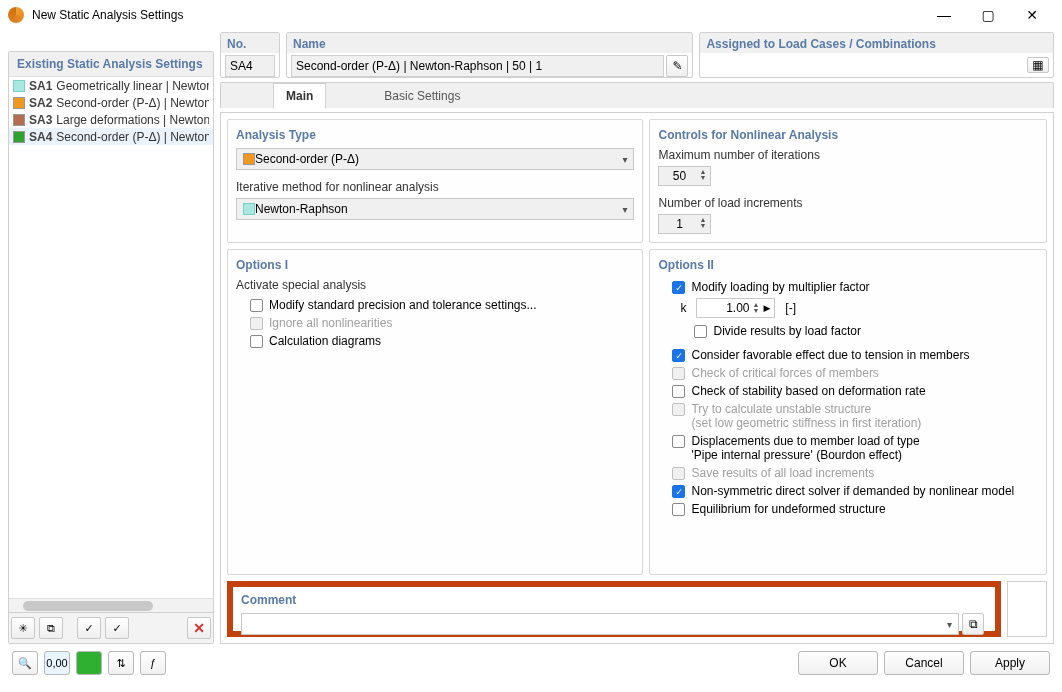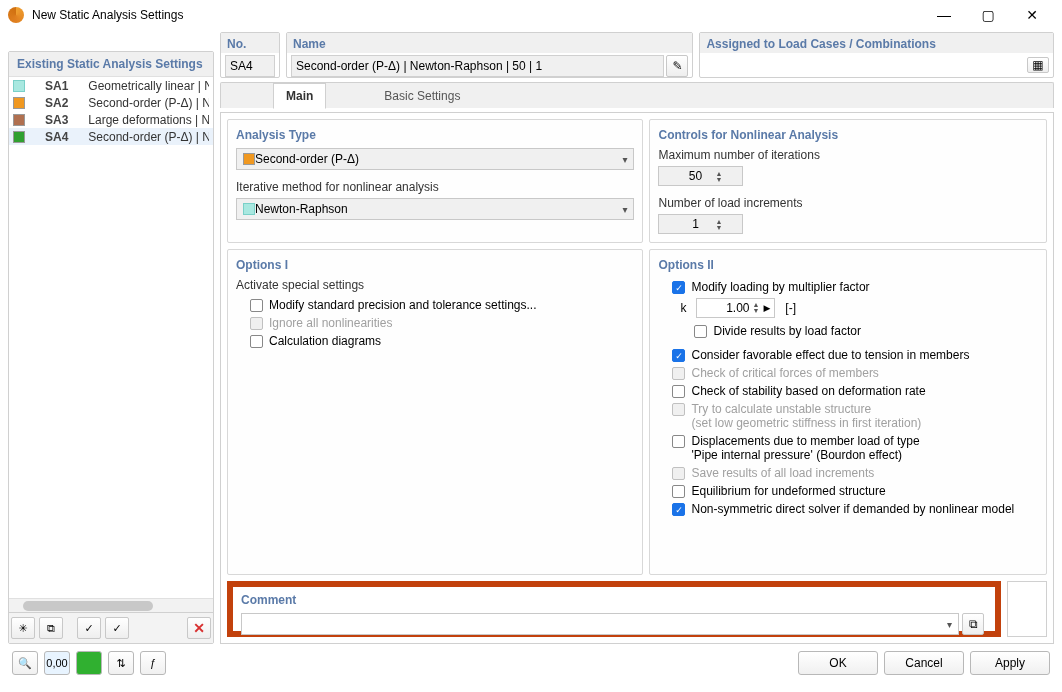--- a/index.html
+++ b/index.html
@@ -14,21 +14,21 @@
 
 .content { display: flex; height: 614px; padding: 2px 8px 0 8px; gap: 6px; }
 .left-panel { width: 206px; display: flex; flex-direction: column; }
 .right-panel { flex: 1; display: flex; flex-direction: column; gap: 4px; }
 
 .panel-box { border: 1px solid #d0d0d0; background: #f7f7f7; border-radius: 2px; }
 
 
 .list-header { padding: 5px 8px; color: #5a7aa8; font-weight: 600; background: #f0f0f0; border-bottom: 1px solid #e0e0e0; }
 .list-body { flex: 1; background: #fff; overflow: hidden; }
-.list-row { display: flex; align-items: center; height: 17px; padding: 0 4px; gap: 20px; white-space: nowrap; cursor: pointer; }
+.list-row { display: flex; align-items: center; height: 17px; padding: 0 4px; gap: 4px; white-space: nowrap; cursor: pointer; }
 .list-row.selected { background: #eaf2fb; }
 .swatch { width: 12px; height: 12px; border: 1px solid #999; flex-shrink: 0; }
 .swatch.c-cyan { background: #a8e8e0; border-color: #7ad0c8; }
 .swatch.c-orange { background: #f09820; }
 .swatch.c-brown { background: #b07050; }
 .swatch.c-green { background: #30a030; }
 .list-code { width: 24px; font-weight: 600; color: #444; }
 .list-label { overflow: hidden; text-overflow: clip; color: #333; }
 .hscroll { height: 14px; background: #f2f2f2; border-top: 1px solid #e0e0e0; position: relative; }
 .hscroll:before { content:""; position:absolute; left: 14px; right: 60px; top:2px; height:10px; background:#c8c8c8; border-radius:5px; }
@@ -53,21 +53,21 @@
 .tab.active { background:#fff; border:1px solid #d0d0d0; border-bottom:1px solid #fff; margin-bottom:-1px; font-weight:600; color:#333; }
 
 
 .tab-content { flex:1; border:1px solid #d0d0d0; background:#fff; padding:6px; display:flex; flex-direction:column; gap:6px; overflow:hidden; }
 .row2 { display:flex; gap:6px; }
 .section { border:1px solid #d8d8d8; background:#fefefe; padding:8px; border-radius:2px; }
 .section-title { color:#5a7aa8; font-weight:600; margin-bottom:6px; }
 .section-sub { color:#333; margin: 4px 0 4px 0; }
 .dd { border:1px solid #c8c8c8; background:#f0f0f0; display:flex; align-items:center; padding:3px 6px; cursor:pointer; }
 .dd .chev { margin-left:auto; font-size:10px; color:#555; }
-.spin { display:inline-flex; border:1px solid #c8c8c8; background:#f0f0f0; align-items:flex-end; padding:2px 20px; gap:4px; }
+.spin { display:inline-flex; border:1px solid #c8c8c8; background:#f0f0f0; align-items:flex-start; padding:2px 4px; gap:4px; }
 .spin input { width:32px; border:none; background:transparent; text-align:center; }
 .spin .arrows { display:flex; flex-direction:column; font-size:7px; line-height:6px; color:#555; cursor:pointer; }
 .subinput { display:inline-flex; border:1px solid #c8c8c8; background:#fff; align-items:center; padding:2px 4px; }
 .subinput input { width:48px; border:none; text-align:right; }
 
 .chk-row { display:flex; align-items:flex-start; gap:6px; padding:2px 0;margin-left:14px; }
 .chk-row.disabled { color:#a0a0a0; }
 .chk { width:13px; height:13px; border:1px solid #888; background:#fff; border-radius:2px; margin-top:1px; flex-shrink:0; display:flex; align-items:center; justify-content:center; font-size:10px; color:#fff; }
 .chk.disabled { border-color:#c0c0c0; background:#f0f0f0; }
 .chk.on { background:#1a73e8; border-color:#1a73e8; }
@@ -194,21 +194,21 @@
           <div class="spin">
             <input value="1" style="">
             <span class="arrows">▲<br>▼</span>
           </div>
         </div>
       </div>
 
       <div class="row2" style="flex:1;">
         <div class="section" style="flex:1.05;">
           <div class="section-title">Options I</div>
-          <div class="section-sub">Activate special settings</div>
+          <div class="section-sub">Activate special analysis</div>
           <div class="chk-row">
             <div class="chk"></div>
               <div class="chk-label">Modify standard precision and tolerance settings...</div>
           </div>
           <div class="chk-row disabled">
             <div class="chk disabled"></div>
               <div class="chk-label">Ignore all nonlinearities</div>
           </div>
           <div class="chk-row">
             <div class="chk"></div>
@@ -258,26 +258,26 @@
           <div class="chk-row">
             <div class="chk"></div>
               <div class="chk-label" style="white-space:pre-line;">Displacements due to member load of type
 'Pipe internal pressure' (Bourdon effect)</div>
           </div>
           <div class="chk-row disabled">
             <div class="chk disabled"></div>
               <div class="chk-label">Save results of all load increments</div>
           </div>
           <div class="chk-row">
-            <div class="chk"></div>
-              <div class="chk-label">Equilibrium for undeformed structure</div>
-          </div>
-          <div class="chk-row">
             <div class="chk on"></div>
               <div class="chk-label">Non-symmetric direct solver if demanded by nonlinear model</div>
+          </div>
+          <div class="chk-row">
+            <div class="chk"></div>
+              <div class="chk-label">Equilibrium for undeformed structure</div>
           </div>
         </div>
       </div>
 
       <div class="comment-row">
         <div class="comment-box">
           <div class="section-title">Comment</div>
           <div class="dd" style="background:#fff; width:calc(100% - 28px); display:inline-flex;">
             <span>&nbsp;</span>
               <span class="chev">▾</span>

